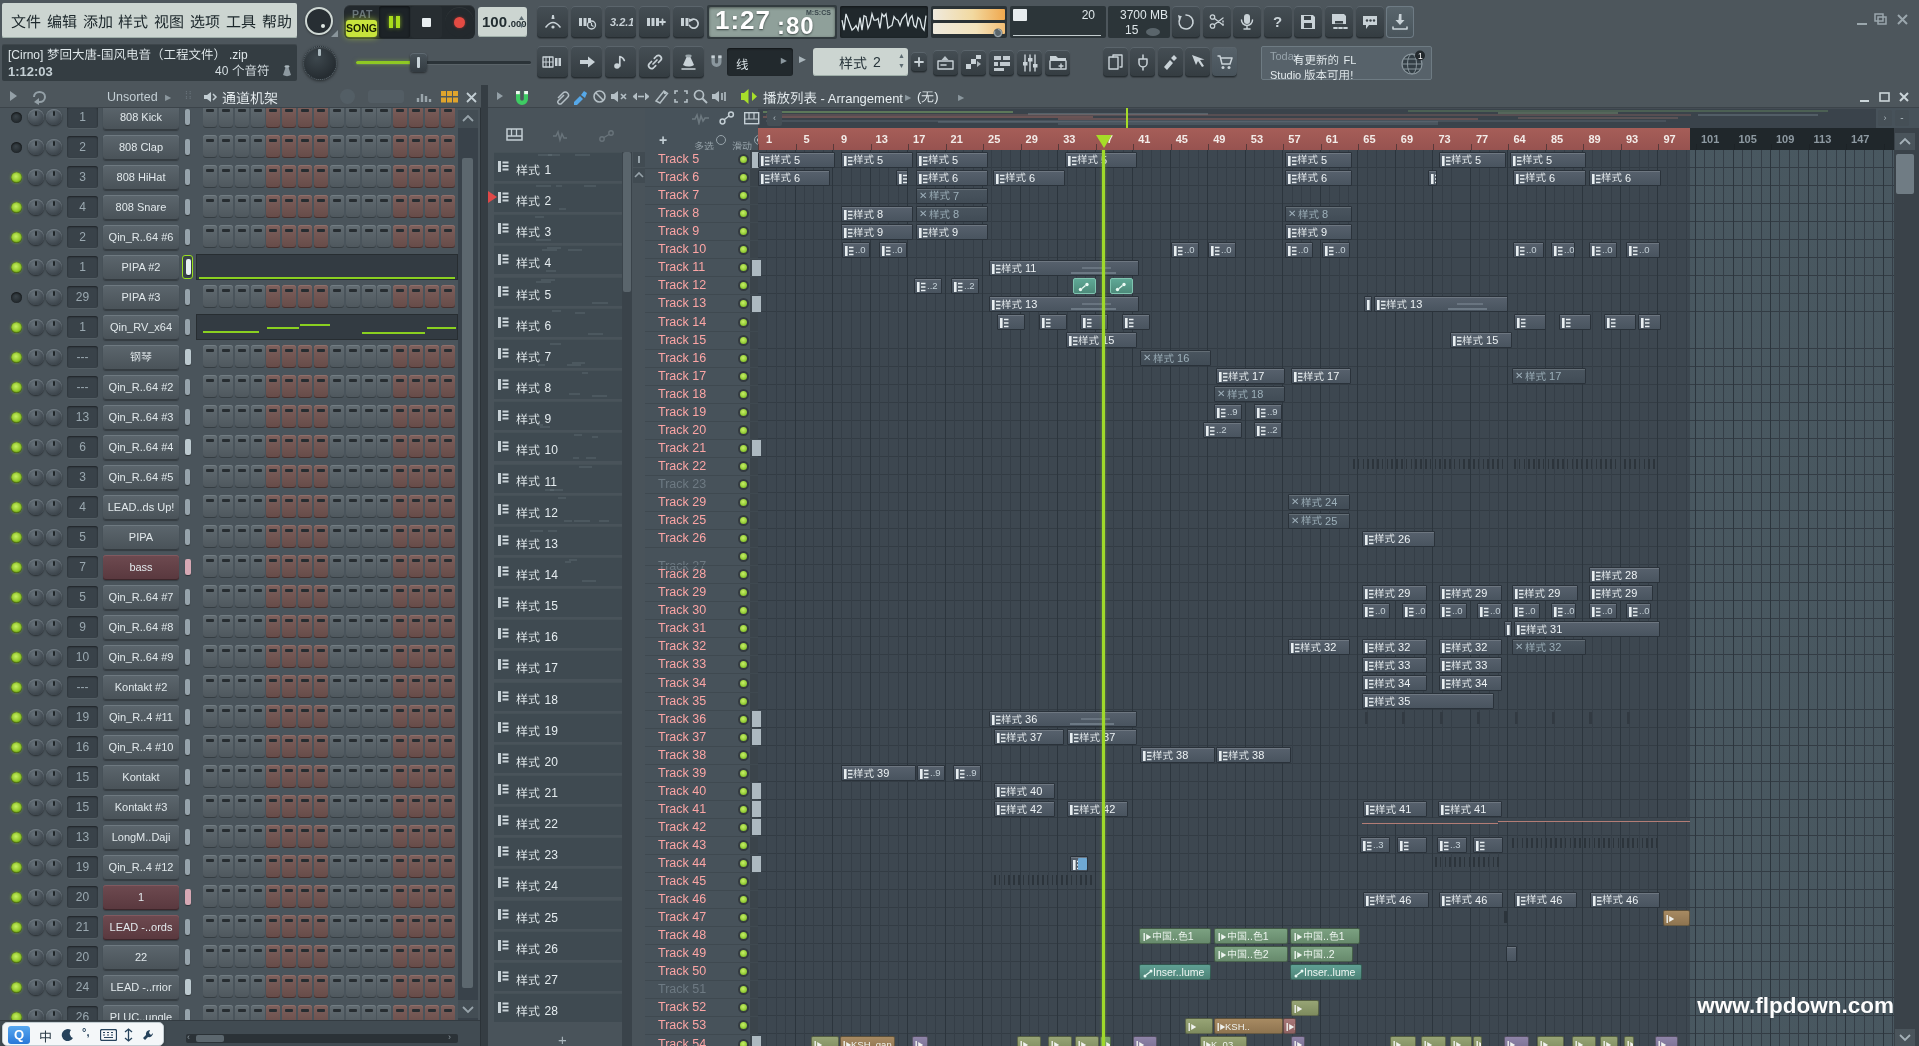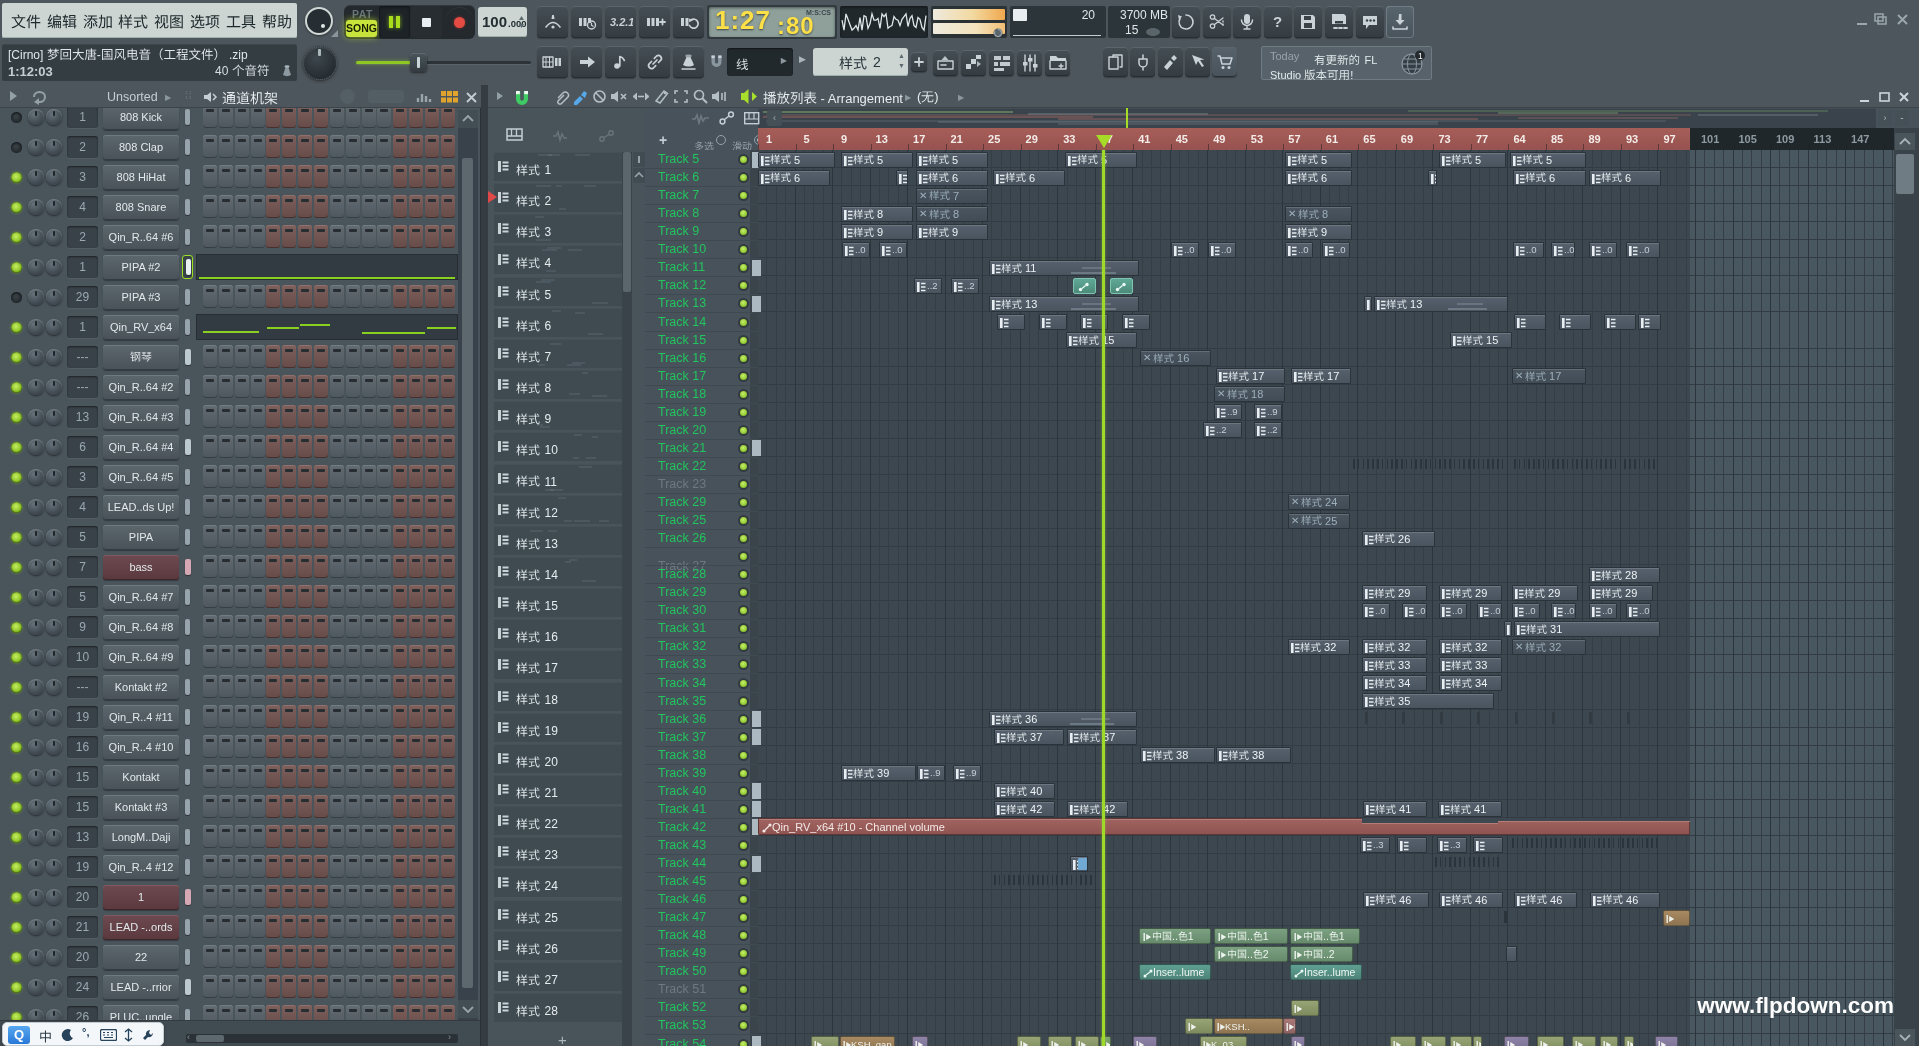--- a/index.html
+++ b/index.html
@@ -4,21 +4,21 @@
 html,body{width:1919px;height:1046px;overflow:hidden}
 body{font-family:"Liberation Sans",sans-serif;background:#4d565c;position:relative;
  -webkit-font-smoothing:antialiased}
 .abs{position:absolute}
 .btn{position:absolute;background:linear-gradient(#454e54,#343c41);border-radius:4px;
  box-shadow:inset 0 1px 0 #5b656c,inset 0 -1px 0 #272e32,0 1px 1px rgba(0,0,0,.25)}
 .btn svg{position:absolute;left:50%;top:50%;transform:translate(-50%,-50%)}
 .ico{stroke:#c9d2d7;fill:none;stroke-width:1.6;stroke-linecap:round;stroke-linejoin:round}
 .icf{fill:#c9d2d7;stroke:none}
 .lcd{position:absolute;background:#9aa8a2;border-radius:2px;box-shadow:inset 0 1px 3px rgba(0,0,0,.45)}
-.seg{color:#fde047;text-shadow:0 1px 2px rgba(20,30,30,.7);letter-spacing:1px}
+.seg{color:#ffffff;text-shadow:0 1px 2px rgba(20,30,30,.7);letter-spacing:1px}
 
 #rack{position:absolute;left:0;top:108px;width:481px;height:938px;background:#4a545b;overflow:hidden;border-right:1px solid #2b3237}
 .rrow{position:absolute;left:0;width:481px;height:30px}
 .led{position:absolute;left:11px;top:10px;width:11px;height:11px;border-radius:50%;
  background:radial-gradient(circle at 45% 40%,#c6ef62,#84bc1e 65%,#5c8a10);box-shadow:inset 0 0 1px #2c3a10,0 0 3px rgba(150,220,60,.5),inset 0 -1px 1px rgba(0,0,0,.3)}
 .led.off{background:radial-gradient(circle at 45% 40%,#3a4349,#23292d 70%);box-shadow:inset 0 1px 2px rgba(0,0,0,.6)}
 .knob{position:absolute;top:7px;width:16px;height:16px;border-radius:50%;
  background:radial-gradient(circle at 38% 32%,#67727a,#434c53 60%,#323a40);box-shadow:inset 0 1px 1px #747f87,0 1px 2px rgba(0,0,0,.5)}
 .knob:after{content:"";position:absolute;left:7px;top:2px;width:2px;height:5px;background:#1e2427;border-radius:1px}
 .nbox{position:absolute;left:67px;top:4px;width:31px;height:22px;background:#394249;border-radius:3px;
@@ -32,21 +32,21 @@
 .step i{position:absolute;left:3px;top:4px;right:3px;height:3px;border-radius:1px;background:#272d31}
 .sg{background:linear-gradient(#626c72,#4e575d);box-shadow:inset 0 1px 0 #727d83,inset 0 -1px 0 #363e43}
 .sr{background:linear-gradient(#7e605c,#664b48);box-shadow:inset 0 1px 0 #8f706b,inset 0 -1px 0 #46302e}
 
 #picker{position:absolute;left:488px;top:108px;width:157px;height:938px;background:#49535a;overflow:hidden}
 .prow{position:absolute;left:6px;width:128px;height:29px;background:#3f4a51;box-shadow:inset 0 1px 0 rgba(255,255,255,.04)}
 .prow .lab{position:absolute;left:22px;top:8px;white-space:nowrap}
 .pnum{color:#e6edf0;font-size:12px}
 
 #pl{position:absolute;left:645px;top:108px;right:0;bottom:0;background:#47525a;overflow:hidden}
-.tname{position:absolute;left:13px;color:#22c55e;font-size:12.5px;white-space:nowrap}
+.tname{position:absolute;left:13px;color:#fca5a5;font-size:12.5px;white-space:nowrap}
 .tled{position:absolute;left:93px;width:11px;height:11px;border-radius:50%;border:2px solid #333a40;
  background:radial-gradient(circle at 45% 40%,#c9ee68,#92cc36 60%,#699b1e)}
 .clip{position:absolute;height:16px;background:linear-gradient(#57616d,#49545f);border:1px solid #2a323a;border-radius:1px;
  box-shadow:inset 0 1px 0 rgba(255,255,255,.14);overflow:hidden;white-space:nowrap}
 .clip .t{position:absolute;left:11px;top:1px;font-size:11px;color:#eef3f5}
 .clipm{background:linear-gradient(#4a555f,#414c56)}
 .clipm .t{color:#93a4af;left:12px}
 .cicon{position:absolute;left:2px;top:3px}
 .xico{position:absolute;left:2px;top:1px;font-size:10px;color:#9fb0bb}
 .aclip{position:absolute;height:17px;background:linear-gradient(#a26360,#8e5451);border:1px solid #5f3634;border-radius:1px;
@@ -438,21 +438,21 @@
   </div>
 <div class="btn" style="left:1212.2px;top:47px;width:25px;height:30px;background:linear-gradient(#57626a,#47525a);">
     <svg width="20" height="20">
       <path class="ico" d="M3 4h2l2 8h8l2-6H6" style="stroke-width:1.5"></path>
       <circle class="icf" cx="8" cy="15.5" r="1.5"></circle>
       <circle class="icf" cx="14" cy="15.5" r="1.5"></circle>
     </svg>
   </div>
 <div class="abs" style="left:1261px;top:46px;width:171px;height:34px;background:#57626a;border:1px solid #6e7b83;border-radius:2px">
     <span class="abs" style="left:8px;top:3px;font-size:11px;color:#97a3ab">Today</span>
-    <span class="abs" style="left:52px;top:2.5px"><svg style="width:46.0px;height:11.5px;vertical-align:-0.12em" viewBox="0 0 4000 1000" fill="#e4ebee">
+    <span class="abs" style="left:31px;top:2.5px"><svg style="width:46.0px;height:11.5px;vertical-align:-0.12em" viewBox="0 0 4000 1000" fill="#e4ebee">
         <use href="#z6709" x="0"></use>
         <use href="#z66f4" x="1000"></use>
         <use href="#z65b0" x="2000"></use>
         <use href="#z7684" x="3000"></use>
       </svg> <span style="font-size:11px;color:#e4ebee">FL</span></span>
     <span class="abs" style="left:8px;top:17.5px"><span style="font-size:11px;color:#e4ebee">Studio </span><svg style="width:46.0px;height:11.5px;vertical-align:-0.12em" viewBox="0 0 4000 1000" fill="#e4ebee">
         <use href="#z7248" x="0"></use>
         <use href="#z672c" x="1000"></use>
         <use href="#z53ef" x="2000"></use>
         <use href="#z7528" x="3000"></use>
@@ -3663,28 +3663,20 @@
     <div class="clip" style="left:793px;top:693.3px;width:64px">
       <svg class="cicon" width="9" height="10">
         <rect x="0" y="0" width="2.6" height="10" fill="#e8eef1"></rect>
         <path d="M4 1.5h4.5M4 5h4.5M4 8.5h4.5" stroke="#e8eef1" stroke-width="1.7"></path>
       </svg>
       <span class="t"><svg style="width:21.0px;height:10.5px;vertical-align:-0.12em" viewBox="0 0 2000 1000" fill="#eef3f5">
           <use href="#z6837" x="0"></use>
           <use href="#z5f0f" x="1000"></use>
         </svg> <span>41</span></span>
     </div>
-    <div class="aclip" style="left:113px;top:710.4px;width:932px">
-      <svg class="abs" style="left:3px;top:4px" width="10" height="10">
-        <circle cx="2" cy="8" r="1.6" fill="#f3e9e7"></circle>
-        <circle cx="8" cy="2" r="1.6" fill="#f3e9e7"></circle>
-        <path d="M3 7L7 3" stroke="#f3e9e7" stroke-width="1.2"></path>
-      </svg>
-      <span class="t">Qin_RV_x64 #10 - Channel volume</span>
-    </div>
     <div class="abs" style="left:717px;top:710.4px;width:136px;height:4.5px;background:#3d4750"></div>
     <div class="abs" style="left:717px;top:714.9px;width:136px;height:1.5px;background:#b37d76"></div>
     <div class="abs" style="left:853px;top:710.4px;width:192px;height:2.5px;background:#3d4750"></div>
     <div class="abs" style="left:853px;top:712.9px;width:192px;height:1.5px;background:#b37d76"></div>
     <div class="clip" style="left:715px;top:729.4px;width:30px">
       <svg class="cicon" width="9" height="10">
         <rect x="0" y="0" width="2.6" height="10" fill="#e8eef1"></rect>
         <path d="M4 1.5h4.5M4 5h4.5M4 8.5h4.5" stroke="#e8eef1" stroke-width="1.7"></path>
       </svg>
       <span class="t" style="font-size:9.5px;color:#c6d2d9;left:12px">..3</span>

